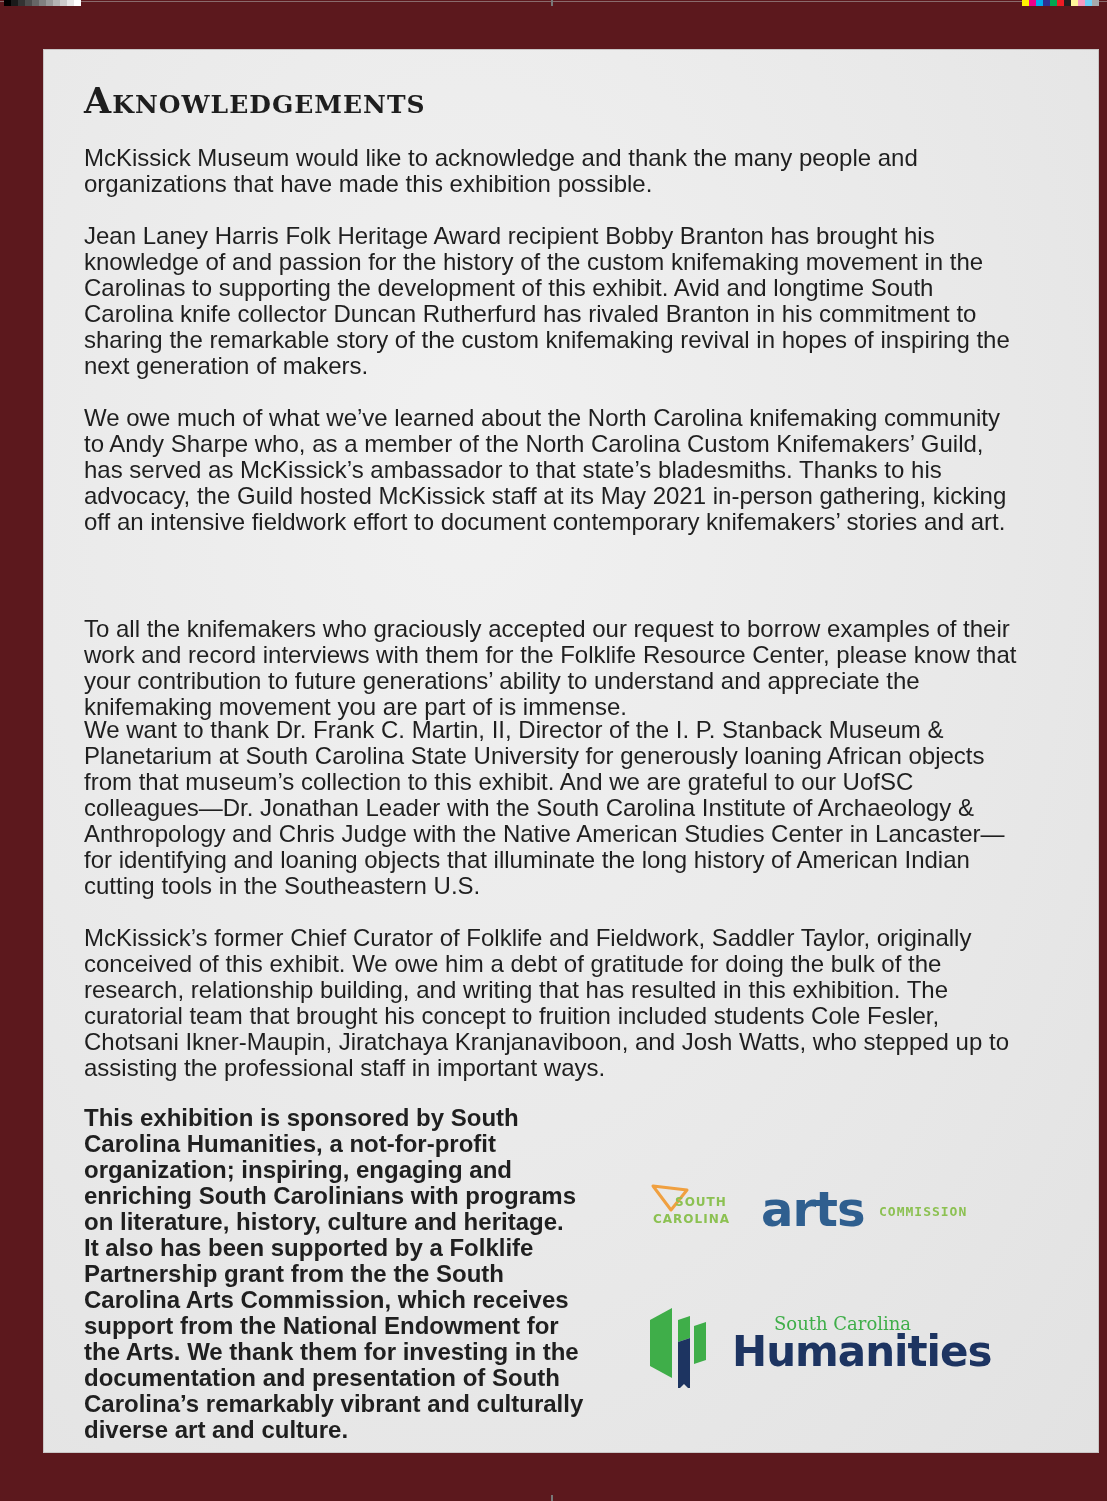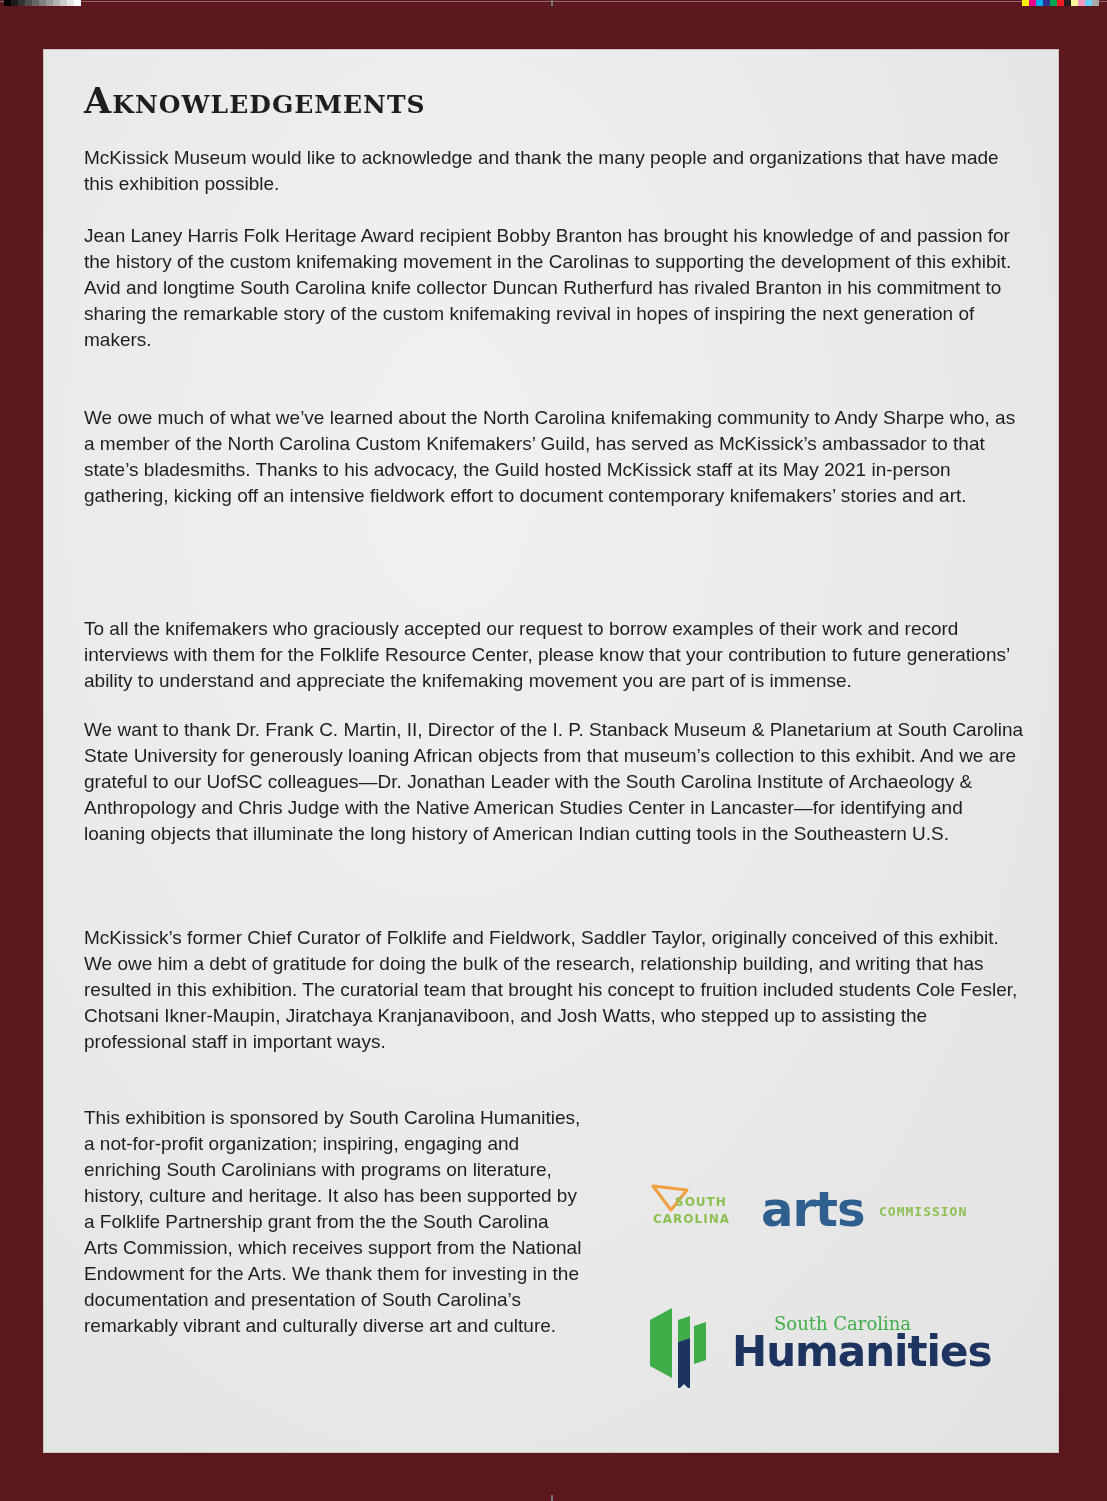--- a/index.html
+++ b/index.html
@@ -11,32 +11,33 @@
   .cal-strip { position: absolute; top: 0; height: 6px; display: flex; }
   .cal-strip.left { left: 4px; }
   .cal-strip.right { right: 8px; }
   .cal-strip span { width: 7px; height: 6px; display: block; }
   .trim-top { position: absolute; top: 1px; left: 0; right: 0; height: 1px; background: #8a6a6c; }
   .reg-mark { position: absolute; width: 2px; height: 6px; background: #777; }
   .panel {
     position: absolute; left: 44px; top: 50px; width: 1014px; height: 1402px;
     background: radial-gradient(ellipse at 40% 30%, #f1f1f1 0%, #e9e9e9 55%, #e2e2e2 100%);
     box-shadow: 0 0 0 1px #c9c5c5;
+    padding-left: 40px;
   }
   .title {
     position: absolute; left: 40px; top: 30px; margin: 0;
     font-family: "DejaVu Serif", "Liberation Serif", serif;
     font-variant: small-caps; font-weight: bold; font-size: 35px; letter-spacing: 1px;
     color: #1e1e1e;
   }
   .body-text {
     position: absolute; left: 40px; width: 940px;
-    font-size: 19px; line-height: 26px; color: #1f1f1f; margin: 0;
+    font-size: 24px; line-height: 26px; color: #1f1f1f; margin: 0;
   }
-  .body-text.narrow { width: 500px; }
+  .body-text.narrow { width: 500px; font-weight: bold; }
   .logo-arts { position: absolute; left: 605px; top: 1128px; width: 360px; height: 60px; }
   .logo-hum { position: absolute; left: 600px; top: 1248px; width: 370px; height: 90px; }
   .footer-slug { position: absolute; bottom: 2px; font-size: 5px; color: #ddd; font-family: "DejaVu Sans Mono", monospace; }
 </style>
 </head>
 <body>
 
 <div class="trim-top"></div>
 <div class="cal-strip left" id="gray-strip">
     <span style="background: rgb(0, 0, 0);"></span>

